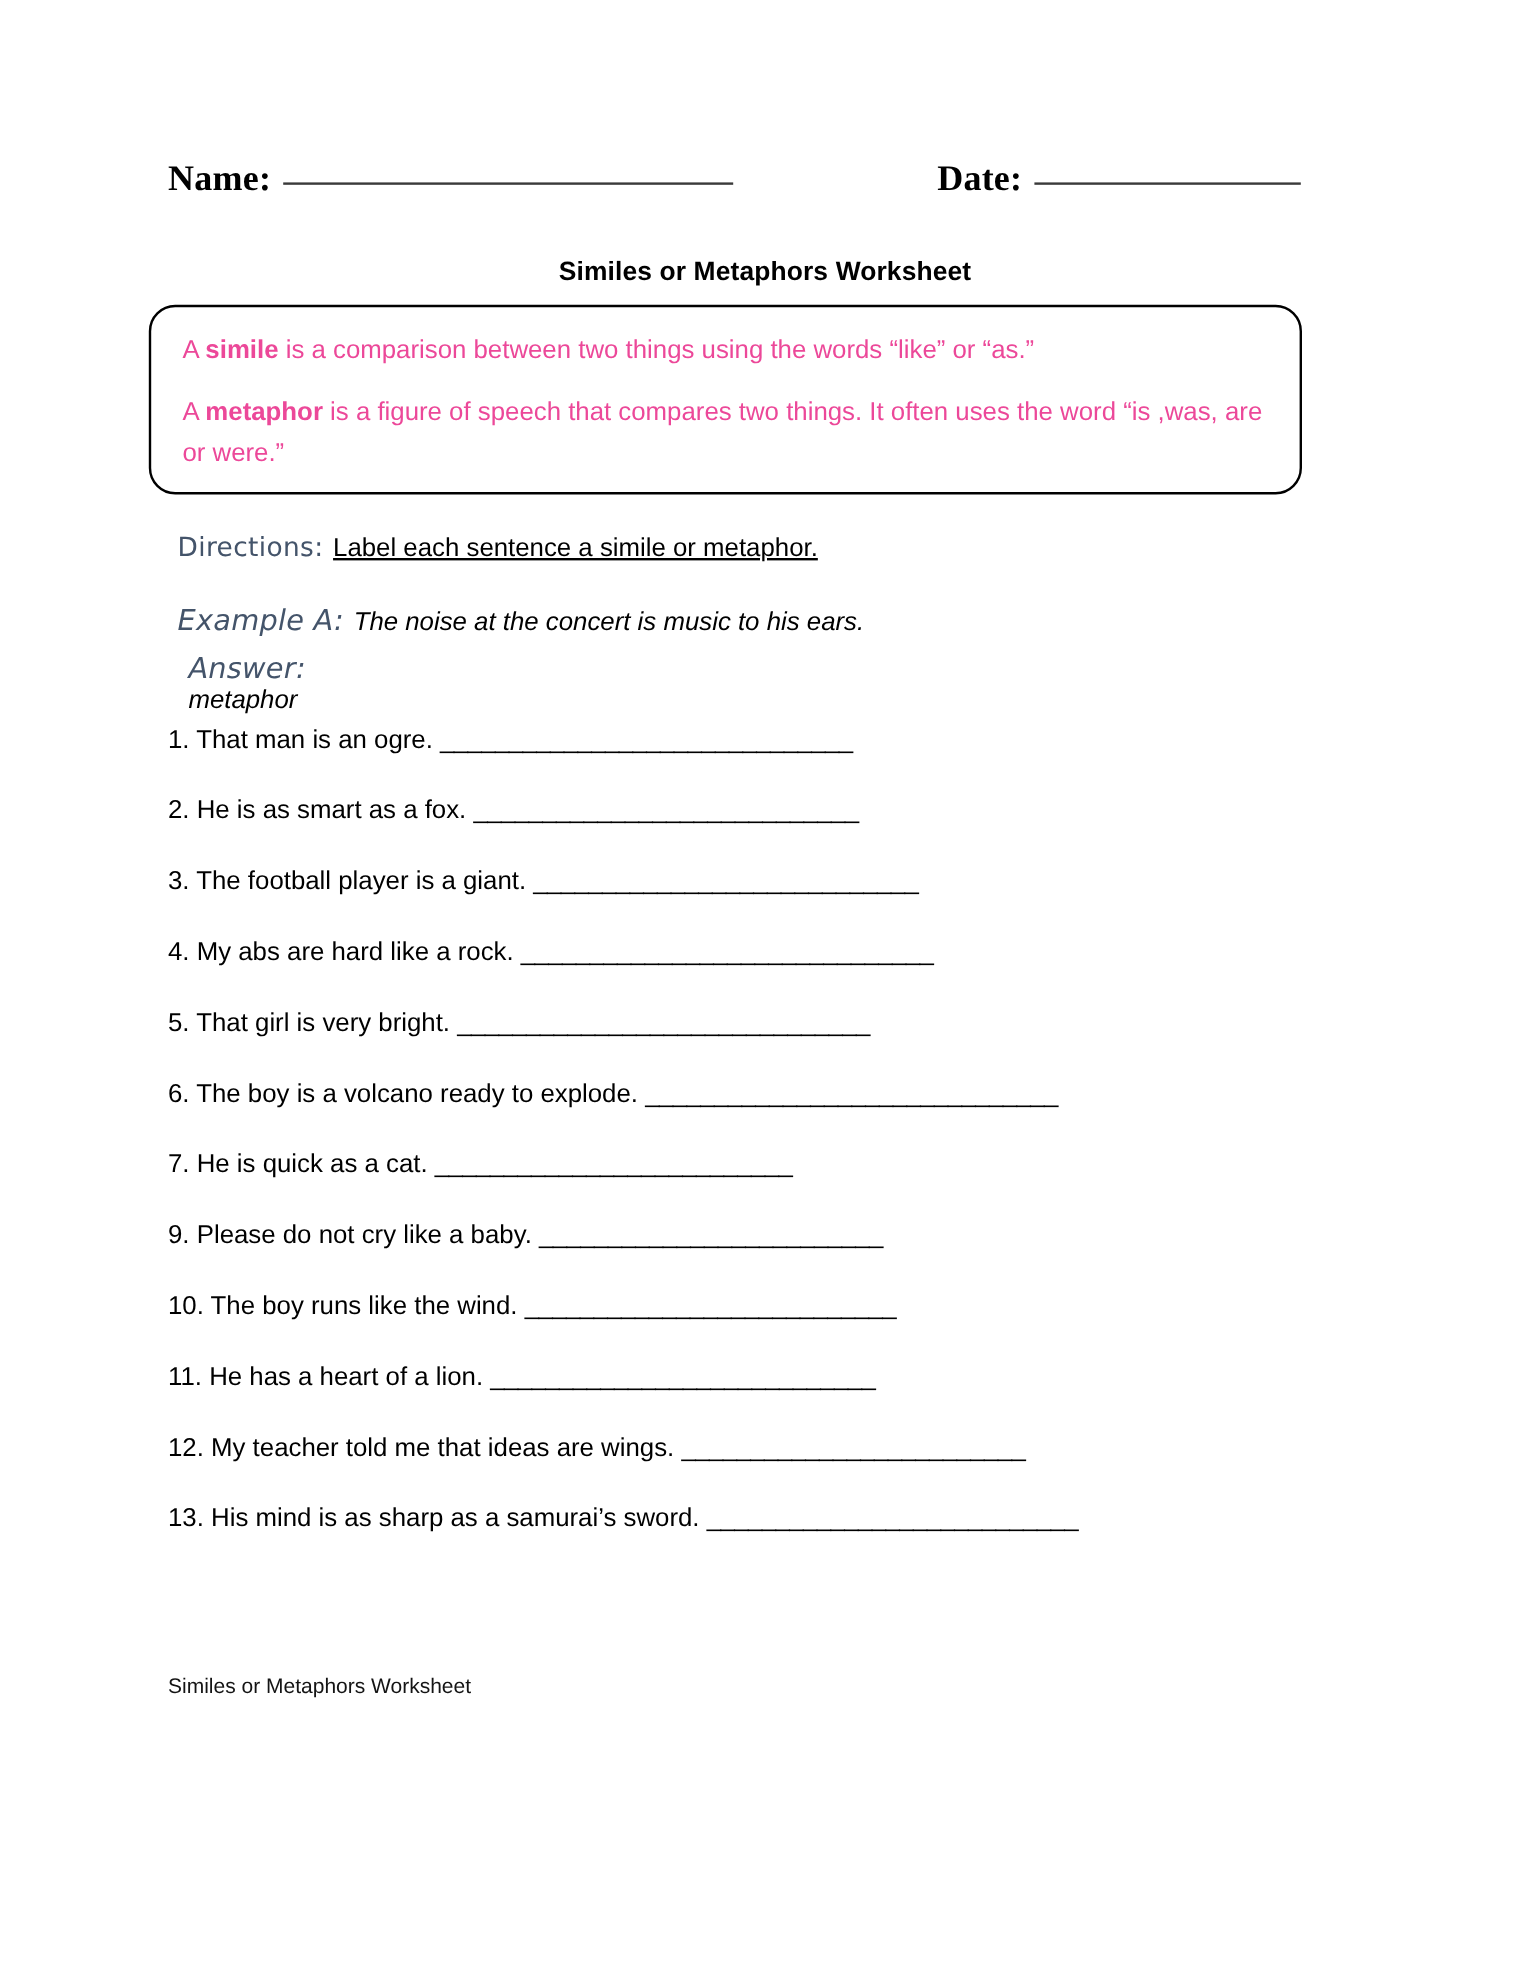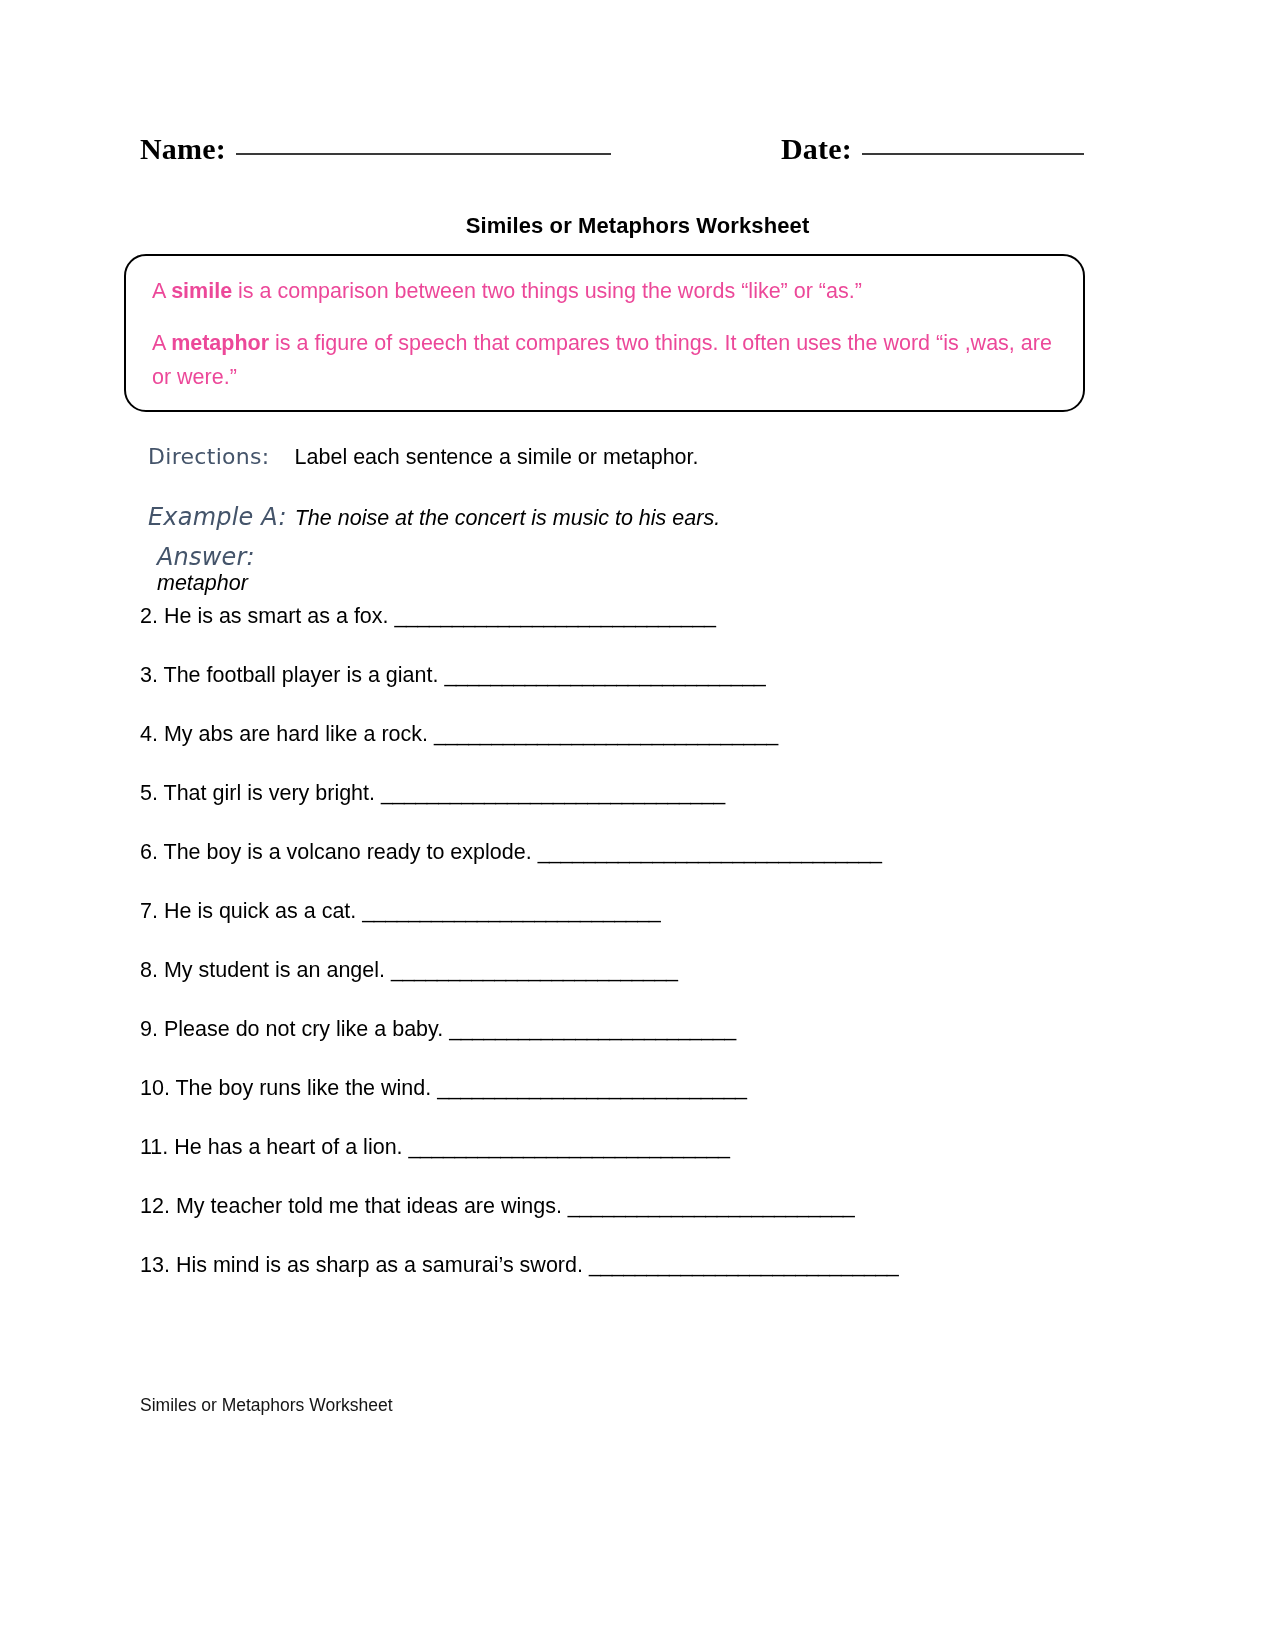--- a/index.html
+++ b/index.html
@@ -106,22 +106,23 @@
   .label-fancy-italic {
     font-family: "DejaVu Sans", sans-serif;
     font-style: italic;
     font-size: 24px;
     color: #44546a;
     letter-spacing: 0.2px;
     white-space: nowrap;
   }
   .directions-text {
     font-size: 21.5px;
-    margin-left: 25px;
-    color: #000;
+    margin-left: 8px;
+    color: #000;
+    text-decoration: underline;
   }
 
   
   .example-row {
     position: absolute;
     left: 148px;
     top: 503px;
     display: flex;
     align-items: baseline;
   }
@@ -206,27 +207,27 @@
     <span class="label-fancy-italic">Example A:</span>
     <span class="example-text">The noise at the concert is music to his ears.</span>
   </div>
 
   <div class="answer-row">
     <span class="label-fancy-italic">Answer:</span>
     <span class="answer-text">metaphor</span>
   </div>
 
   <div class="questions">
+      <div class="question"><span>1.</span> <span class="q-text">That man is an ogre.</span> <span class="q-blank">______________________________</span></div>
       <div class="question"><span>2.</span> <span class="q-text">He is as smart as a fox.</span> <span class="q-blank">____________________________</span></div>
       <div class="question"><span>3.</span> <span class="q-text">The football player is a giant.</span> <span class="q-blank">____________________________</span></div>
       <div class="question"><span>4.</span> <span class="q-text">My abs are hard like a rock.</span> <span class="q-blank">______________________________</span></div>
       <div class="question"><span>5.</span> <span class="q-text">That girl is very bright.</span> <span class="q-blank">______________________________</span></div>
       <div class="question"><span>6.</span> <span class="q-text">The boy is a volcano ready to explode.</span> <span class="q-blank">______________________________</span></div>
       <div class="question"><span>7.</span> <span class="q-text">He is quick as a cat.</span> <span class="q-blank">__________________________</span></div>
-      <div class="question"><span>8.</span> <span class="q-text">My student is an angel.</span> <span class="q-blank">_________________________</span></div>
       <div class="question"><span>9.</span> <span class="q-text">Please do not cry like a baby.</span> <span class="q-blank">_________________________</span></div>
       <div class="question"><span>10.</span> <span class="q-text">The boy runs like the wind.</span> <span class="q-blank">___________________________</span></div>
       <div class="question"><span>11.</span> <span class="q-text">He has a heart of a lion.</span> <span class="q-blank">____________________________</span></div>
       <div class="question"><span>12.</span> <span class="q-text">My teacher told me that ideas are wings.</span> <span class="q-blank">_________________________</span></div>
       <div class="question"><span>13.</span> <span class="q-text">His mind is as sharp as a samurai’s sword.</span> <span class="q-blank">___________________________</span></div>
     </div>
 
   <div class="footer">Similes or Metaphors Worksheet</div>
 
 </div>

